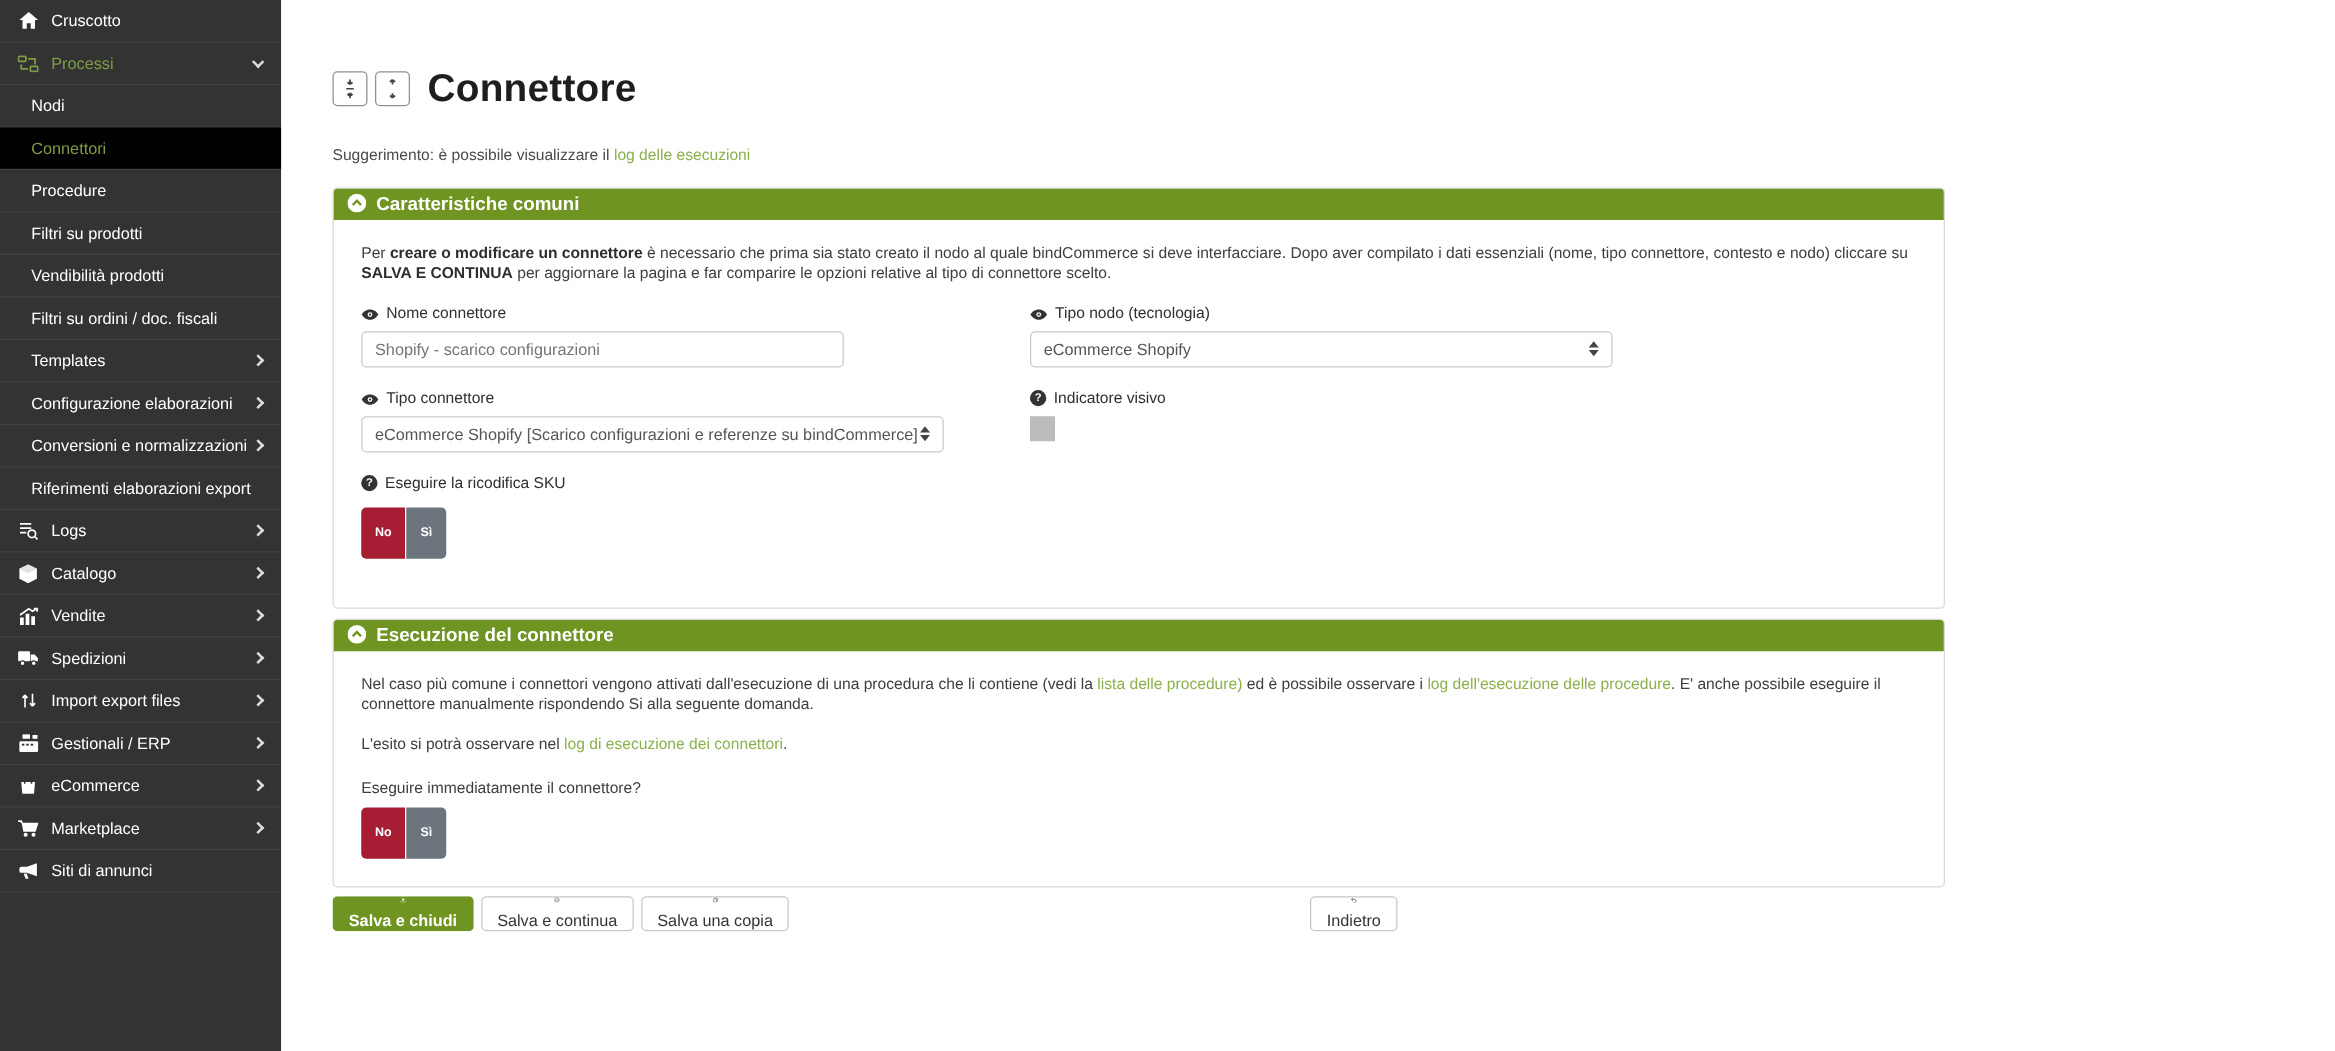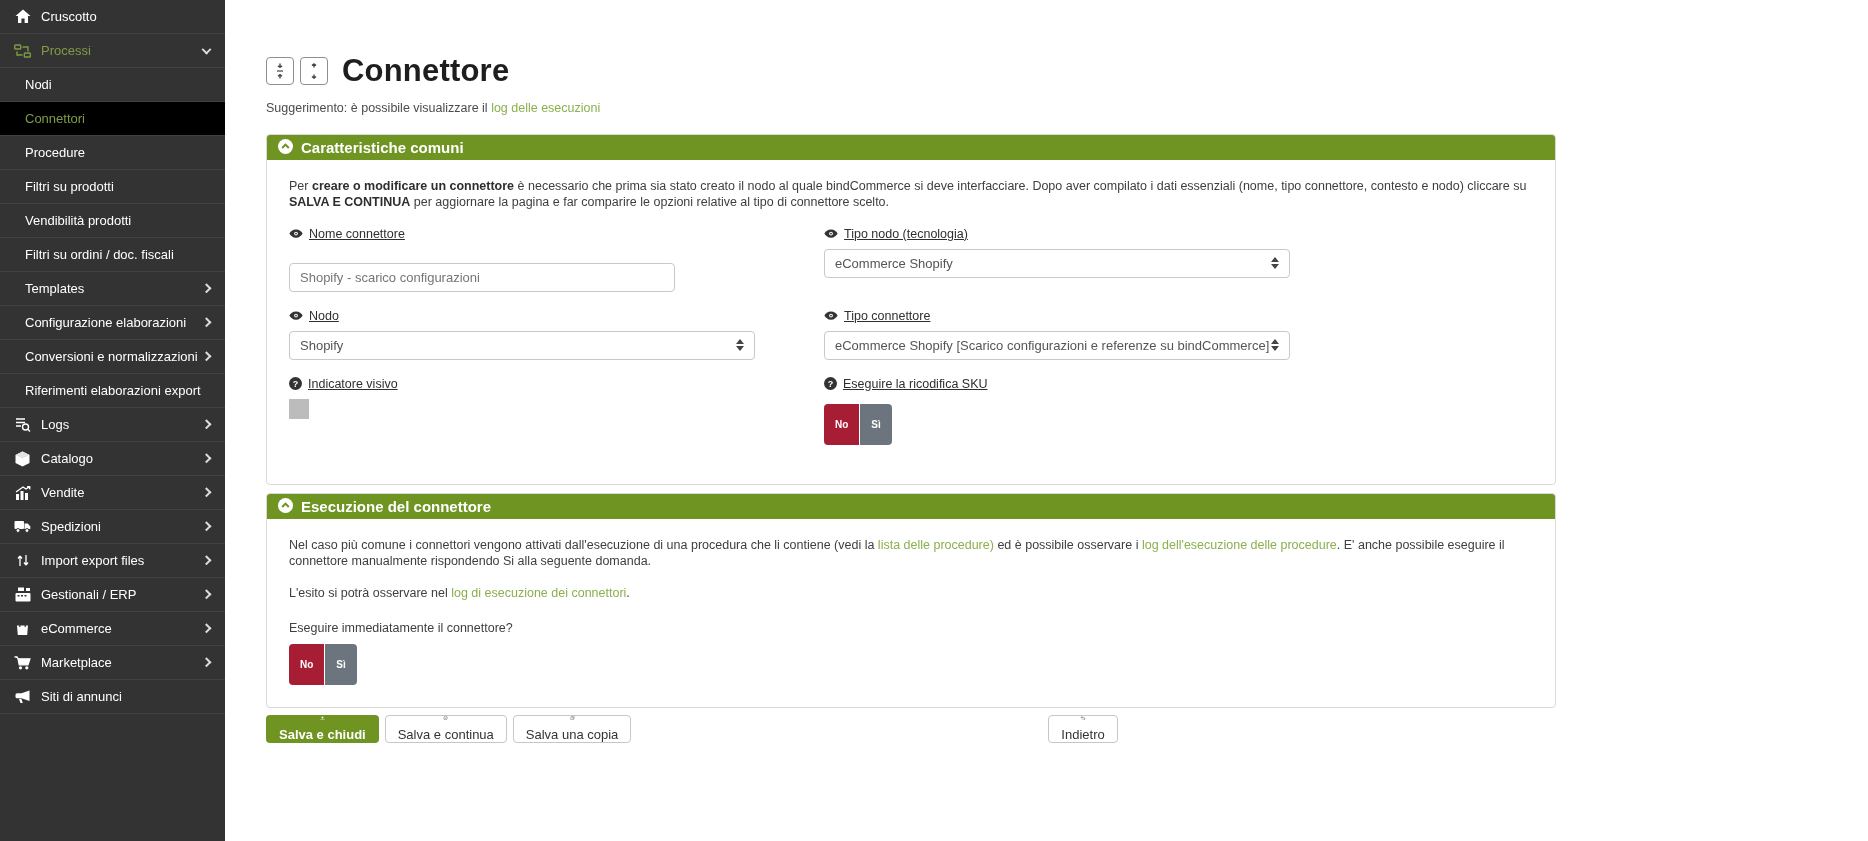--- a/index.html
+++ b/index.html
@@ -21,42 +21,42 @@
   .chev.down { transform:translateY(-70%) rotate(45deg); }
 
   
   .main { position:absolute; left:225px; top:0; width:1643px; height:841px;
           padding:53px 0 0 41px; background:#fff; }
   .toolbar { display:flex; align-items:center; }
   .tool-btn { width:28px; height:28px; border:1px solid #8f8f8f; border-radius:4px;
               background:#fff; display:inline-flex; align-items:center; justify-content:center;
               margin-right:6px; cursor:pointer; }
   .page-title { font-size:31px; font-weight:600; color:#1e1e1e; margin-left:8px; letter-spacing:.2px;text-align:right; }
-  .hint { margin-top:12px; font-size:12.5px; color:#4b4b4b; }
+  .hint { margin-top:28px; font-size:12.5px; color:#4b4b4b; }
   a.glink { color:#8bb04d; text-decoration:none; cursor:pointer; }
 
   .panel { width:1290px; border:1px solid #d9d9d9; border-radius:4px; background:#fff; }
   .panel.first { margin-top:19px; }
   .panel.second { margin-top:8px; }
   .panel-h { background:#6f9421; color:#fff; font-weight:bold; font-size:15px;
              padding:4px 11px; display:flex; align-items:flex-start; gap:8px;
              border-radius:3px 3px 0 0; }
   .panel-b { padding:18px 22px 22px; }
   .para { font-size:12.5px; color:#3e3e3e; line-height:1.3; margin-bottom:16px; }
   .para b { color:#2e2e2e; }
 
   .form-grid { display:grid; grid-template-columns:518px 518px; column-gap:17px; }
   .field { margin-bottom:17px; }
-  .f-label { display:flex; align-items:center; gap:6px; font-size:12.5px;
-             color:#2f2f2f; margin-bottom:8px;text-decoration:underline; }
+  .f-label { display:flex; align-items:flex-end; gap:6px; font-size:12.5px;
+             color:#2f2f2f; margin-bottom:8px; }
   .q-ico { width:13px; height:13px; border-radius:50%; background:#333; color:#fff;
            font-size:9px; font-weight:bold; display:inline-flex; align-items:center;
            justify-content:center; flex:0 0 13px; }
   .t-input { width:386px; height:29px; border:1px solid #c9c9c9; border-radius:4px;
-             padding:0 10px; font-size:13px; color:#757575; font-family:inherit; background:#fff;margin-top:14px; }
+             padding:0 10px; font-size:13px; color:#757575; font-family:inherit; background:#fff; }
   .sel { position:relative; width:466px; height:29px; border:1px solid #c9c9c9; border-radius:4px;
          display:flex; align-items:center; padding:0 30px 0 10px; font-size:13px; color:#555;
          background:#fff; cursor:pointer; white-space:nowrap; overflow:hidden; }
   .sel-arrows { position:absolute; right:10px; top:50%; transform:translateY(-50%); }
   .sel-arrows i { display:block; border-left:4px solid transparent; border-right:4px solid transparent; }
   .sel-arrows .up { border-bottom:5px solid #444; margin-bottom:2px; }
   .sel-arrows .dn { border-top:5px solid #444; }
 
   .indicator-box { width:20px; height:20px; background:#bcbcbc; margin-top:5px; }
   .btn-group { display:inline-flex; margin-top:5px; }
@@ -305,37 +305,20 @@
           </div>
           <div class="sel">
             <span>eCommerce Shopify</span>
             <span class="sel-arrows">
                 <i class="up"></i>
                 <i class="dn"></i>
               </span>
           </div>
         </div>
 
-        <div class="field">
-          <div class="f-label">
-            <svg width="14" height="10" viewBox="0 0 14 10">
-                <path d="M7 0.5 C3.8 0.5 1.4 2.6 0.4 4.5 C1.4 6.4 3.8 8.8 7 8.8 S12.6 6.4 13.6 4.5 C12.6 2.6 10.2 0.5 7 0.5 Z" fill="#333"></path>
-                <circle cx="7" cy="4.6" r="1.9" fill="#fff"></circle>
-                <circle cx="7" cy="4.6" r="0.9" fill="#333"></circle>
-              </svg>
-            <span>Nodo</span>
-          </div>
-          <div class="sel">
-            <span>Shopify</span>
-            <span class="sel-arrows">
-                <i class="up"></i>
-                <i class="dn"></i>
-              </span>
-          </div>
-        </div>
 
         <div class="field">
           <div class="f-label">
             <svg width="14" height="10" viewBox="0 0 14 10">
                 <path d="M7 0.5 C3.8 0.5 1.4 2.6 0.4 4.5 C1.4 6.4 3.8 8.8 7 8.8 S12.6 6.4 13.6 4.5 C12.6 2.6 10.2 0.5 7 0.5 Z" fill="#333"></path>
                 <circle cx="7" cy="4.6" r="1.9" fill="#fff"></circle>
                 <circle cx="7" cy="4.6" r="0.9" fill="#333"></circle>
               </svg>
             <span>Tipo connettore</span>
           </div>

